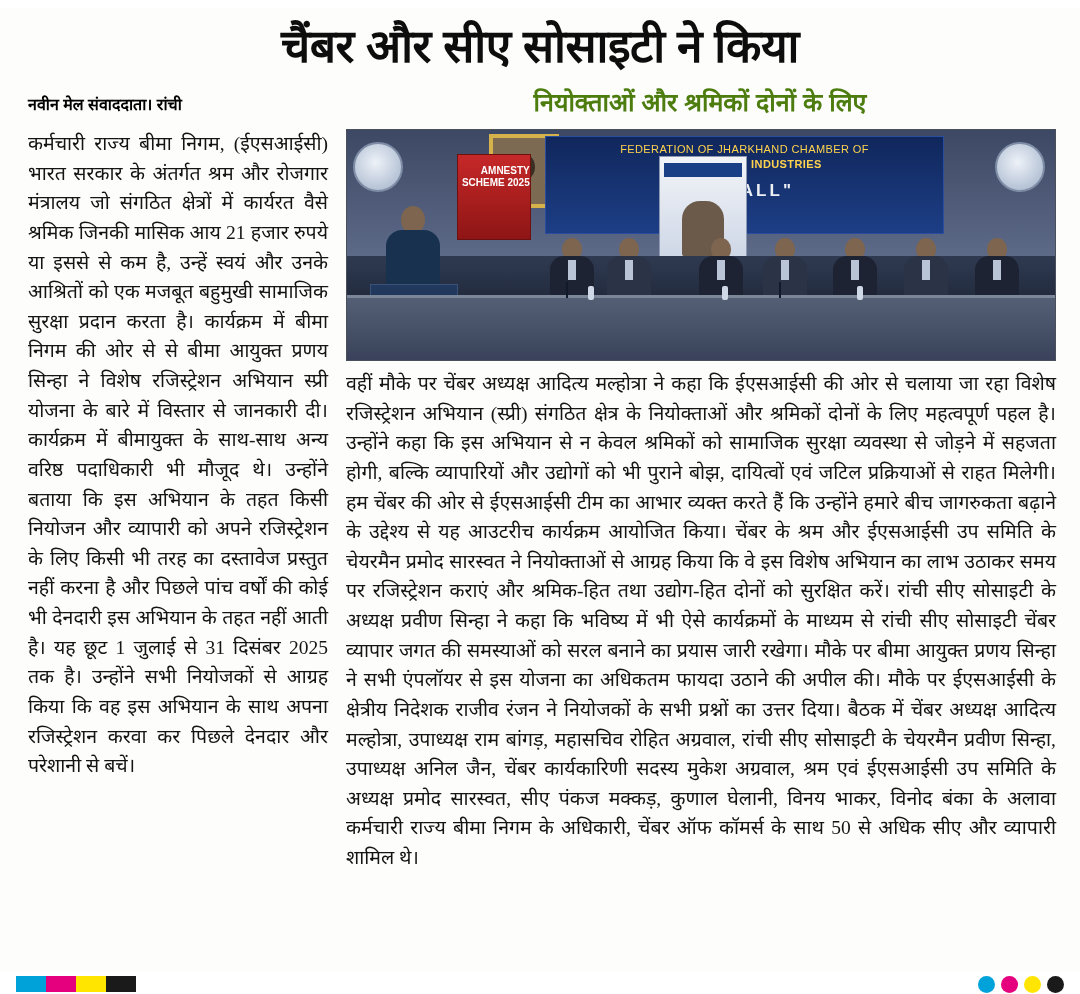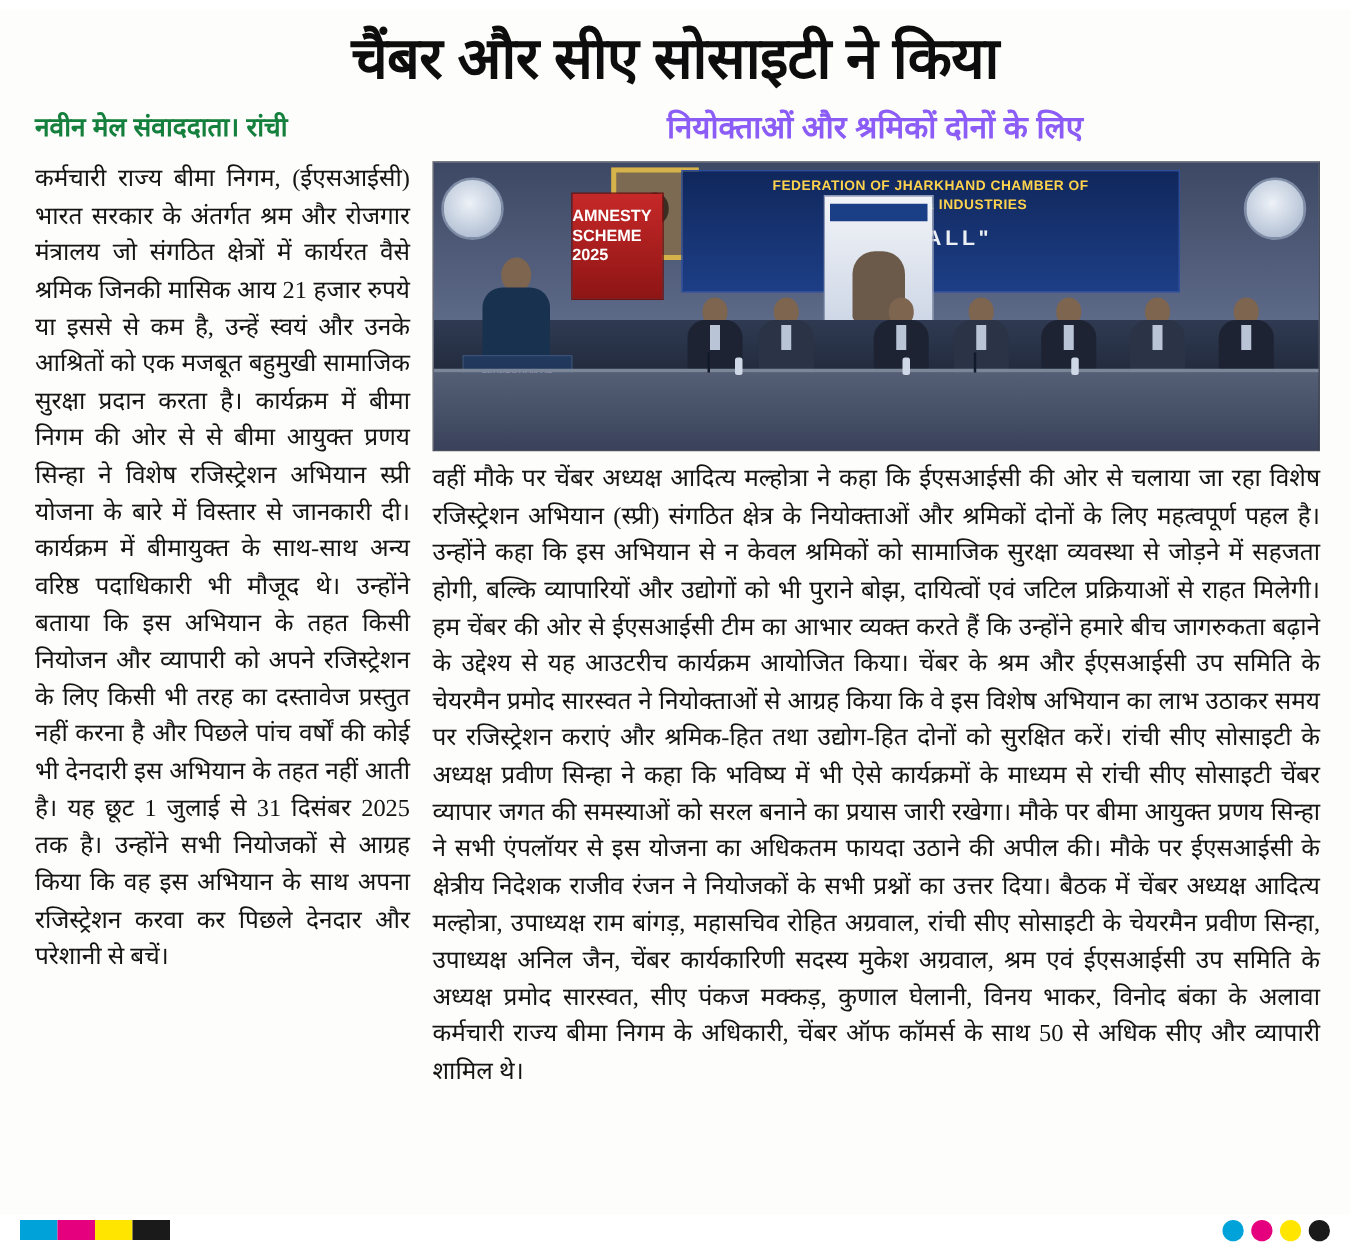--- a/index.html
+++ b/index.html
@@ -46,34 +46,34 @@
   
   .sub-row {
     display: flex;
     align-items: flex-end;
     padding: 12px 24px 0 28px;
     gap: 16px;
   }
   .byline {
     font-family: "Liberation Sans", sans-serif;
     font-weight: bold;
-    font-size: 21px;
-    color: #15803d;
+    font-size: 16px;
+    color: #000000;
     width: 300px;
     flex: 0 0 300px;
     padding-bottom: 4px;
     white-space: nowrap;
   }
   .subhead {
     flex: 1 1 auto;
     font-family: "Liberation Sans", sans-serif;
     font-weight: bold;
     font-size: 25px;
     line-height: 1.32;
-    color: #8b5cf6;
+    color: #4d7c0f;
     text-align: center;
   }
   .subhead .ln { display: block; }
 
   
   .content {
     display: flex;
     padding: 10px 24px 0 28px;
     gap: 18px;
     box-sizing: border-box;
@@ -120,21 +120,21 @@
     width: 56%;
     height: 96px;
     background: linear-gradient(#10275c, #1d3e86);
     border: 1px solid #2a4da0;
   }
   .ph-banner-t1 {
     position: absolute; top: 6px; left: 0; right: 0;
     text-align: center;
     color: #ffd34d;
     font-family: "Liberation Sans", sans-serif;
-    font-weight: bold;
+    font-weight: normal;
     font-size: 11px;
     letter-spacing: .4px;
   }
   .ph-banner-t2 {
     position: absolute; top: 21px; left: 0; right: 0;
     text-align: center;
     color: #ffd34d;
     font-family: "Liberation Sans", sans-serif;
     font-weight: bold;
     font-size: 11px;
@@ -171,23 +171,23 @@
     position: absolute;
     left: 15.5%;
     top: 24px;
     width: 72px;
     height: 84px;
     background: linear-gradient(#c62828, #8e1515);
     border: 1px solid #6d1010;
   }
   .ph-amnesty .am-t {
     position: absolute; top: 10px; left: 0; right: 0;
-    text-align: left; color: #fff;
-    font-family: "Liberation Sans", sans-serif;
-    font-weight: bold; font-size: 13px; line-height: 1.2;
+    text-align: right; color: #fff;
+    font-family: "Liberation Sans", sans-serif;
+    font-weight: bold; font-size: 10px; line-height: 1.2;
   }
   .ph-frame {
     position: absolute;
     left: 20%;
     top: 4px;
     width: 62px;
     height: 66px;
     background: #7c6a53;
     border: 4px solid #d6b24a;
   }

